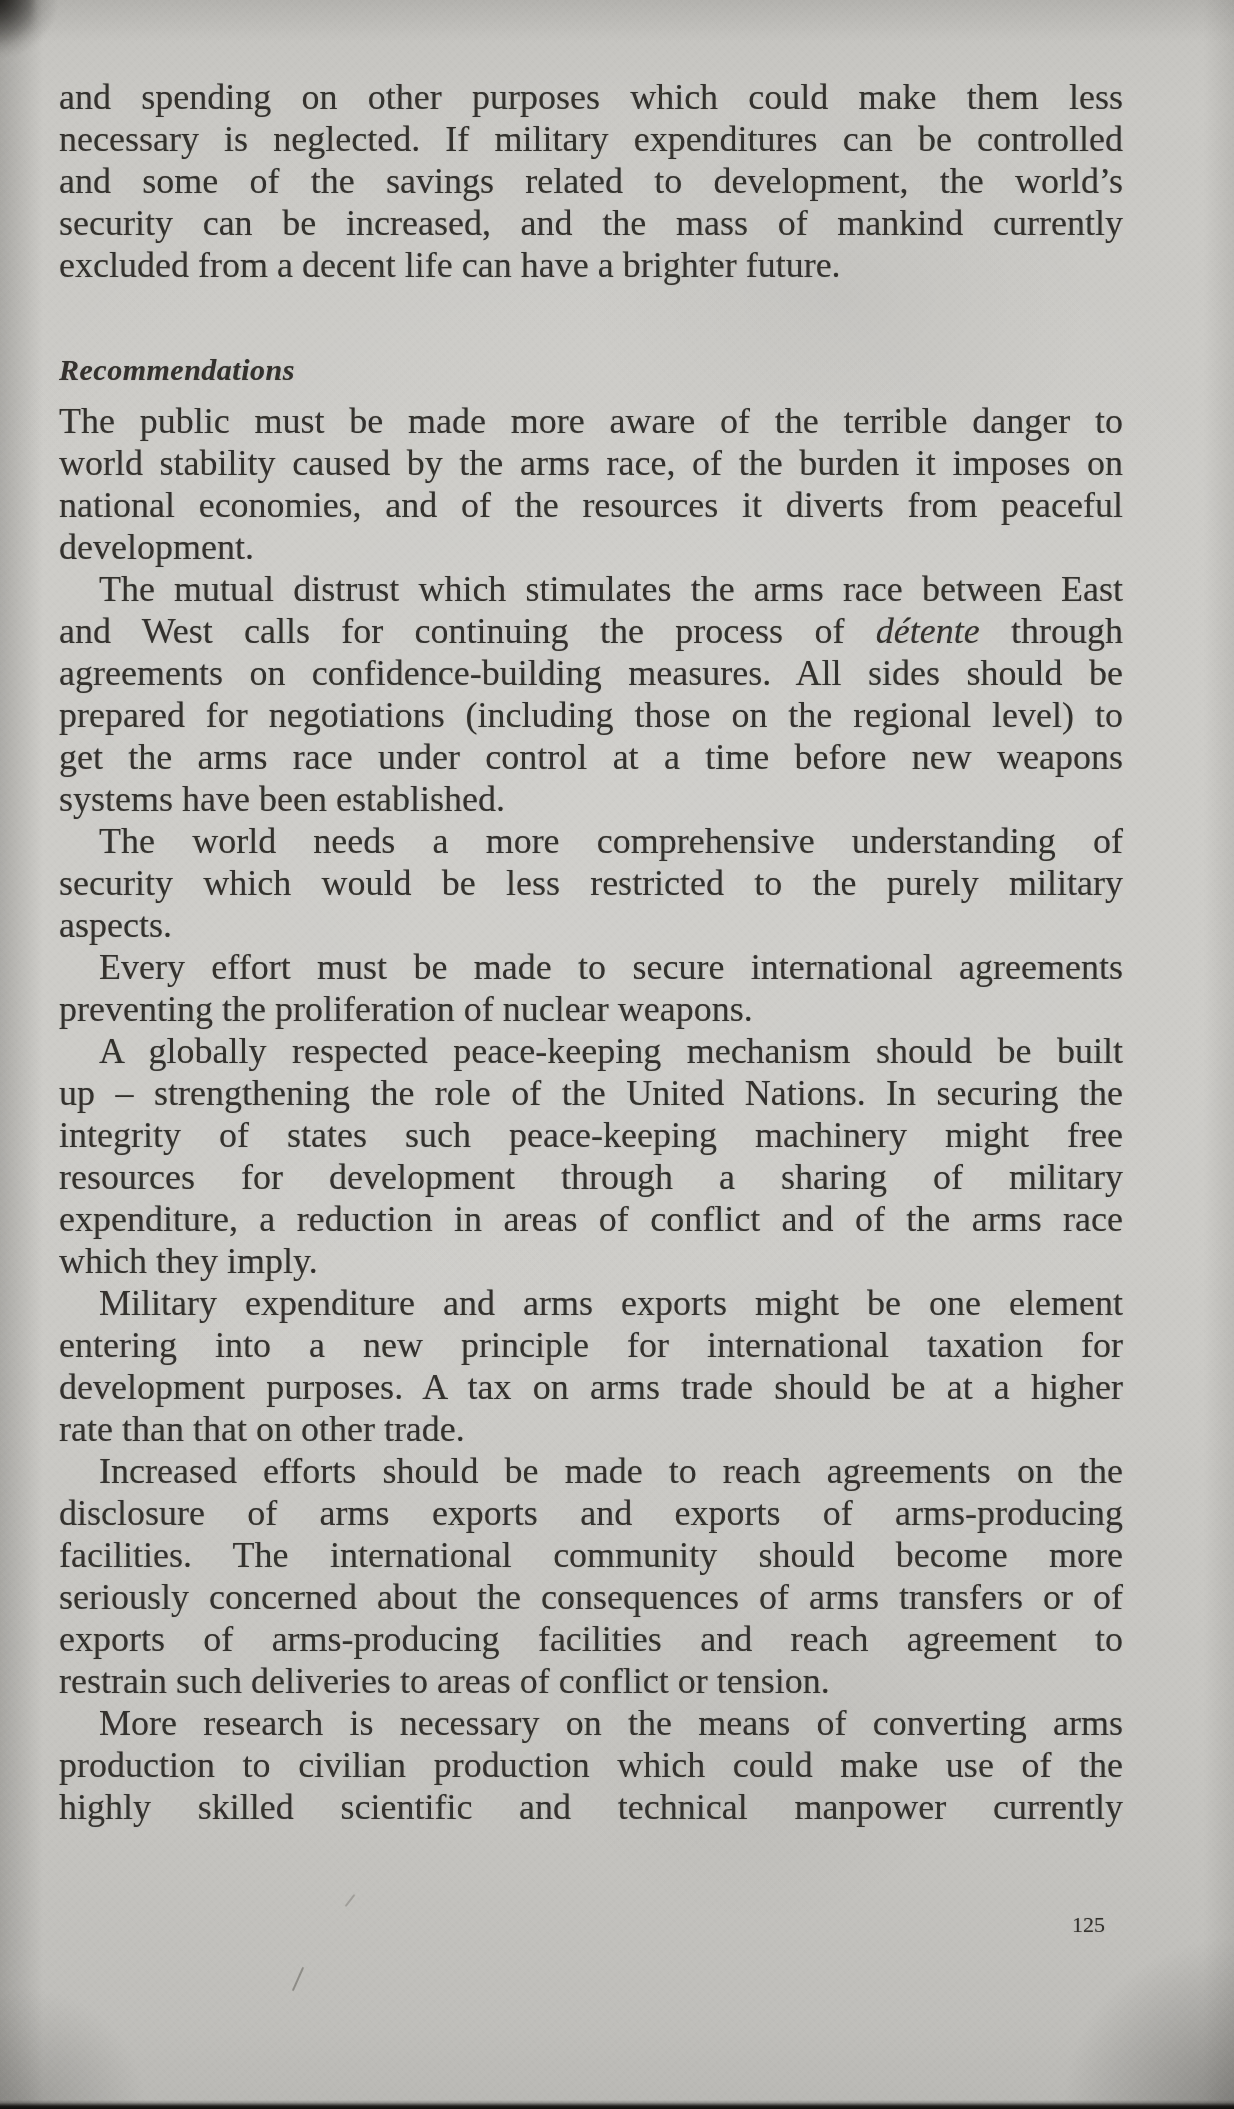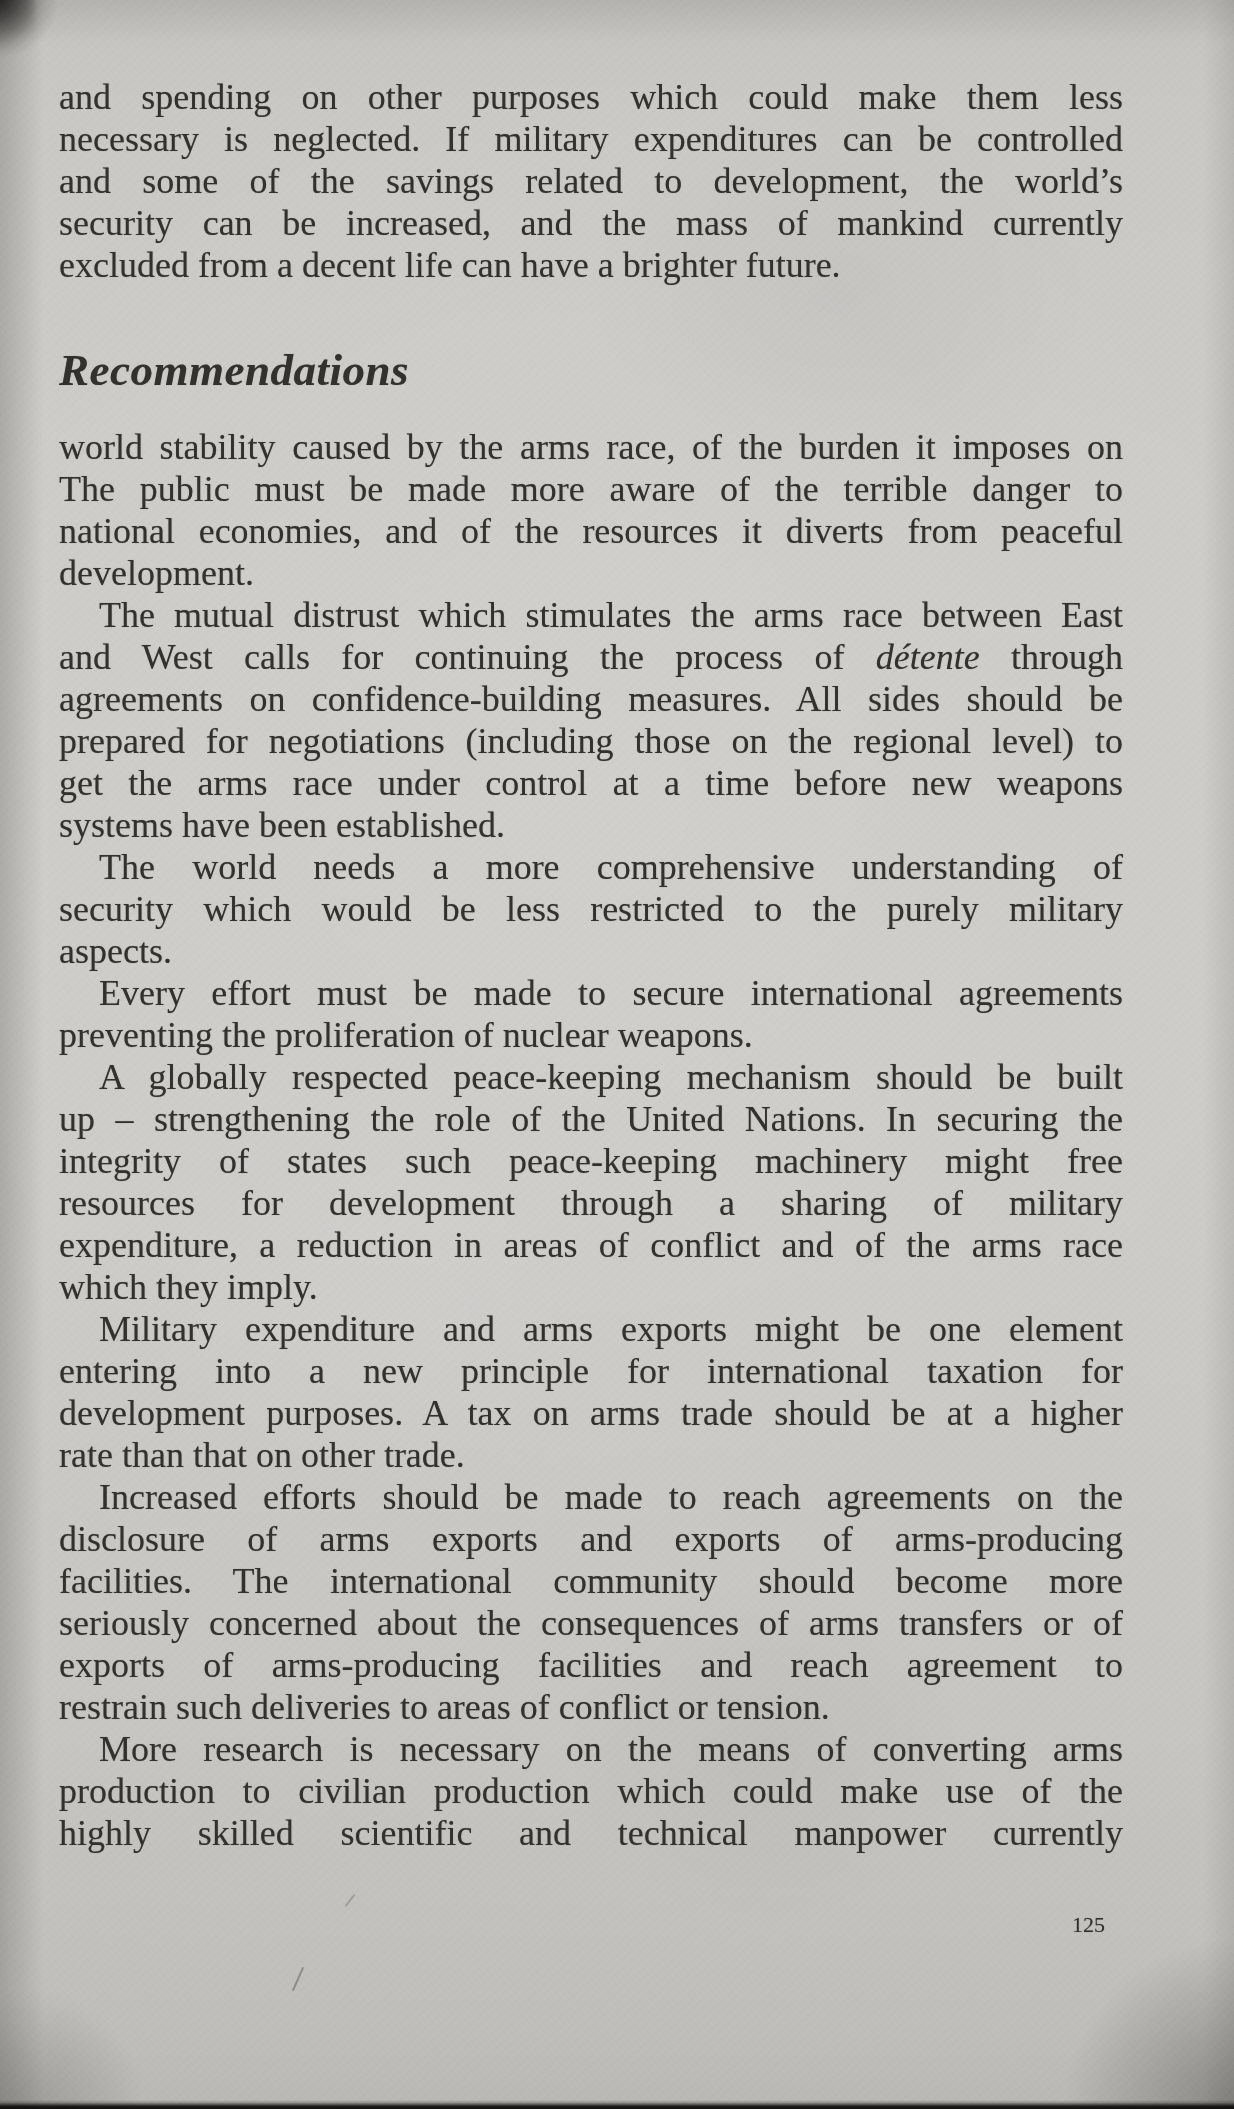--- a/index.html
+++ b/index.html
@@ -67,26 +67,26 @@
     white-space: nowrap;
   }
   .line.last {
     text-align-last: left;
     font-family: Liberation Serif, serif;
   }
   .para.indent .line:first-child {
     text-indent: 40px;
   }
   .heading {
-    font-size: 45px;
+    font-size: 30px;
     font-weight: bold;
     font-style: italic;
     line-height: 44px;
     margin-top: 62px;
-    margin-bottom: 34px;
+    margin-bottom: 8px;
     letter-spacing: 0.5px;
   }
   .page-number {
     position: absolute;
     top: 1904px;
     right: 129px;
     font-size: 22px;
     line-height: 42px;
     text-shadow: 0 0 1px rgba(51,49,45,0.40);
   }
@@ -126,22 +126,22 @@
   <div class="text-block">
       <div class="para">
         <div class="line">and spending on other purposes which could make them less</div>
         <div class="line">necessary is neglected. If military expenditures can be controlled</div>
         <div class="line">and some of the savings related to development, the world’s</div>
         <div class="line">security can be increased, and the mass of mankind currently</div>
         <div class="line last">excluded from a decent life can have a brighter future.</div>
       </div>
       <div class="heading">Recommendations</div>
       <div class="para">
+        <div class="line">The public must be made more aware of the terrible danger to</div>
         <div class="line">world stability caused by the arms race, of the burden it imposes on</div>
-        <div class="line">The public must be made more aware of the terrible danger to</div>
         <div class="line">national economies, and of the resources it diverts from peaceful</div>
         <div class="line last">development.</div>
       </div>
       <div class="para indent">
         <div class="line">The mutual distrust which stimulates the arms race between East</div>
         <div class="line">and West calls for continuing the process of <i>détente</i> through</div>
         <div class="line">agreements on confidence-building measures. All sides should be</div>
         <div class="line">prepared for negotiations (including those on the regional level) to</div>
         <div class="line">get the arms race under control at a time before new weapons</div>
         <div class="line last">systems have been established.</div>

